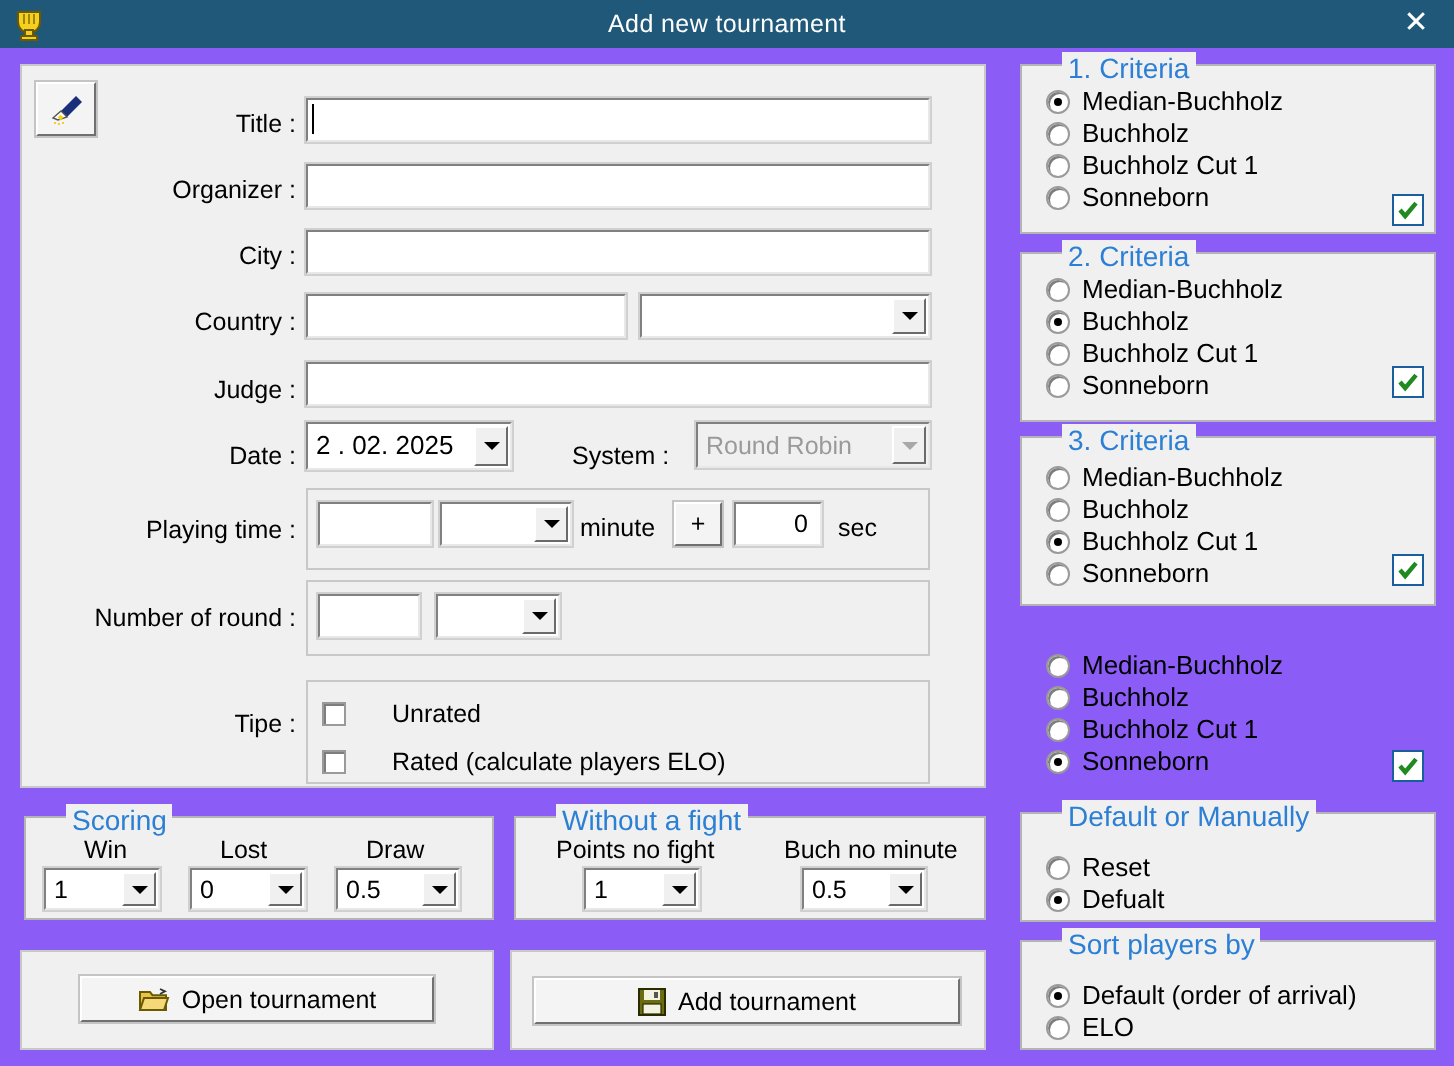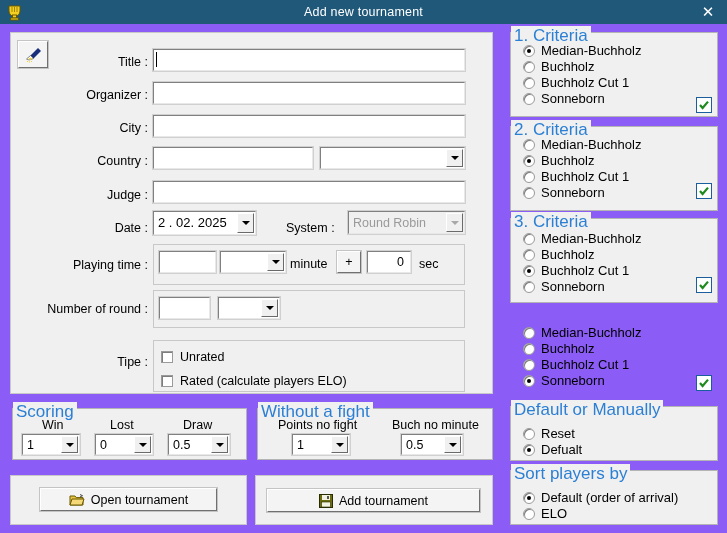--- a/index.html
+++ b/index.html
@@ -40,23 +40,23 @@
     position: absolute;
     background: #f0f0f0;
     border: 1px solid #c8c8c8;
   }
   .groupbox {
     position: absolute;
     border: 1px solid #b4b4b4;
     background: #f0f0f0;
   }
   .groupbox > .gb-label {
-    position: absolute; top: -7px; left: 0;
+    position: absolute; top: -7px; left: 20px;
     background: #f0f0f0; padding: 0 3px;
-    color: #2b7fd4; font-size: 17px; white-space: nowrap;
+    color: #2b7fd4; font-size: 14px; white-space: nowrap;
   }
 
   .lbl {
     position: absolute;
     font-size: 12.5px; color: #000;
     white-space: nowrap;
   }
   .lbl.r { text-align: right; }
 
   
@@ -131,21 +131,21 @@
     box-shadow: inset 1px 1px 0 #7d7d7d;
     position: relative; flex: none;
   }
   .radio.on .dot::after {
     content: ""; position: absolute; left: 3px; top: 3px;
     width: 4px; height: 4px; border-radius: 50%; background: #000;
   }
   .radio .rl { font-size: 13px; white-space: nowrap; }
 
   
-  .chk { position: absolute; display: flex; align-items: center; gap: 7px; cursor: pointer; }
+  .chk { position: absolute; display: flex; align-items: center; gap: 23px; cursor: pointer; }
   .chk .box {
     width: 12px; height: 12px; background: #ffffff;
     border: 1px solid #9a9a9a;
     box-shadow: inset 1px 1px 0 #7d7d7d;
     flex: none;
   }
   .chk .cl { font-size: 12.5px; white-space: nowrap; }
 
   
   .greenchk {

